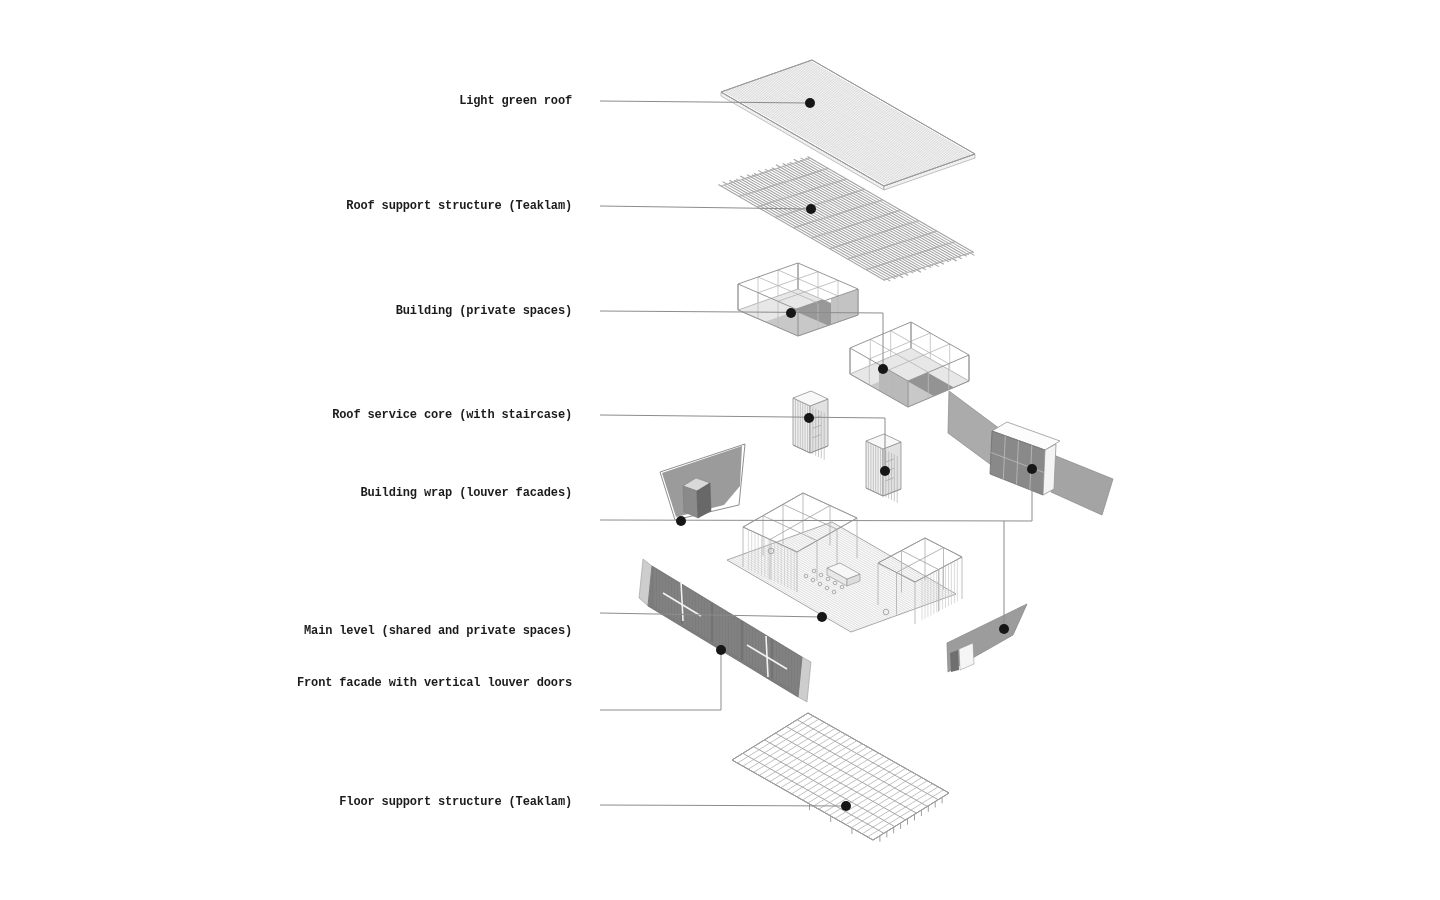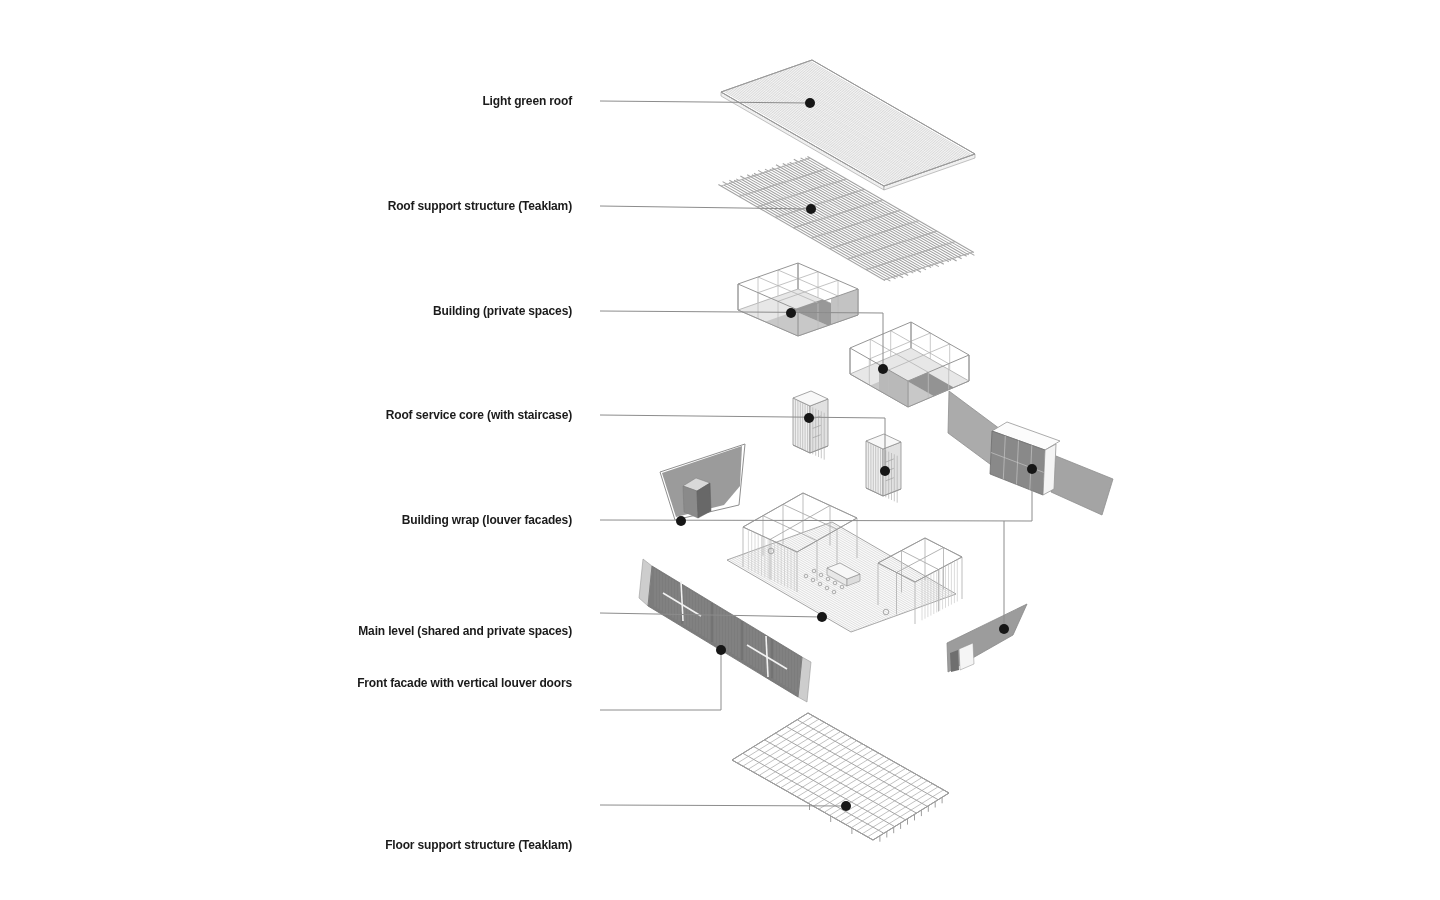--- a/index.html
+++ b/index.html
@@ -1,20 +1,20 @@
 <!DOCTYPE html>
 <html><head>
 <meta charset="utf-8">
 <style>
   html,body{margin:0;padding:0;background:#ffffff;}
   .canvas{position:relative;width:1440px;height:900px;background:#ffffff;overflow:hidden;
           font-family:"Liberation Sans","DejaVu Sans",sans-serif;}
   .art{position:absolute;left:0;top:0;}
   .lbl{position:absolute;right:868px;font-size:12px;line-height:14px;font-weight:bold;
-       color:#1b1b1b;white-space:nowrap;letter-spacing:-0.15px;text-align:right;}
+       color:#1b1b1b;white-space:nowrap;letter-spacing:-0.15px;text-align:right;font-family:Liberation Mono, monospace;}
 </style>
 </head>
 <body>
 
 <div class="canvas">
   <svg id="art" class="art" width="1440" height="900" viewBox="0 0 1440 900">
     <g id="g-roof">
         <polygon points="721.0,92.0 884.0,186.0 884.0,190.0 721.0,96.0" fill="#f0f0f0" stroke="#9a9a9a" stroke-width="0.6" stroke-linejoin="round"></polygon>
         <polygon points="884.0,186.0 975.0,154.0 975.0,158.0 884.0,190.0" fill="#f0f0f0" stroke="#9a9a9a" stroke-width="0.6" stroke-linejoin="round"></polygon>
         <polygon points="721.0,92.0 812.0,60.0 975.0,154.0 884.0,186.0" fill="#fdfdfd" stroke="#9a9a9a" stroke-width="1" stroke-linejoin="round"></polygon>
@@ -511,17 +511,17 @@
           <polyline points="600.0,805.0 846.0,806.0" fill="none" stroke="#8c8c8c" stroke-width="1"></polyline>
           <circle cx="846" cy="806" r="5" fill="#161616"></circle>
         </g>
       </g>
   </svg>
 
   <div class="lbl" style="top:94px">Light green roof</div>
   <div class="lbl" style="top:199px">Roof support structure (Teaklam)</div>
   <div class="lbl" style="top:304px">Building (private spaces)</div>
   <div class="lbl" style="top:408px">Roof service core (with staircase)</div>
-  <div class="lbl" style="top:513px">Building wrap (louver facades)</div>
+  <div class="lbl" style="top:486px">Building wrap (louver facades)</div>
   <div class="lbl" style="top:624px">Main level (shared and private spaces)</div>
   <div class="lbl" style="top:676px">Front facade with vertical louver doors</div>
-  <div class="lbl" style="top:838px">Floor support structure (Teaklam)</div>
+  <div class="lbl" style="top:795px">Floor support structure (Teaklam)</div>
 </div>
 
 </body></html>

